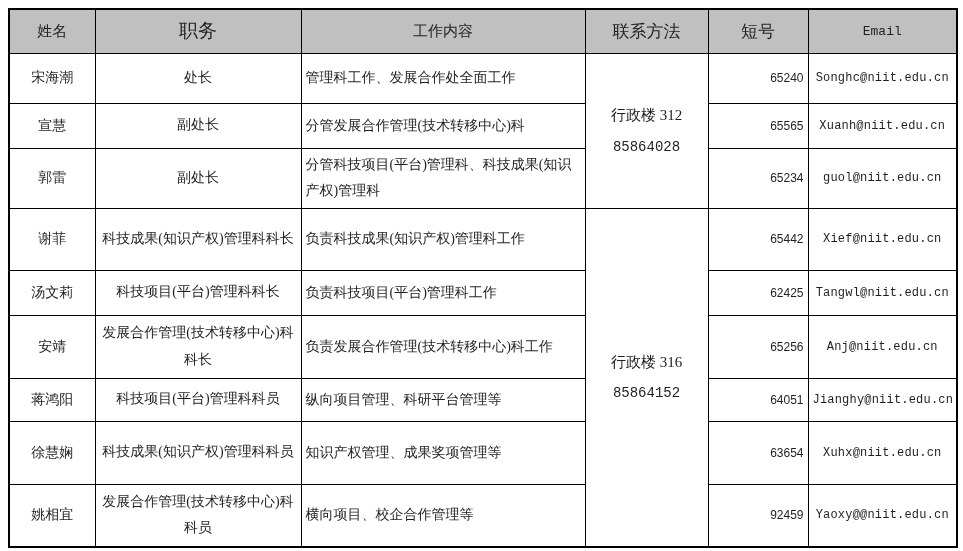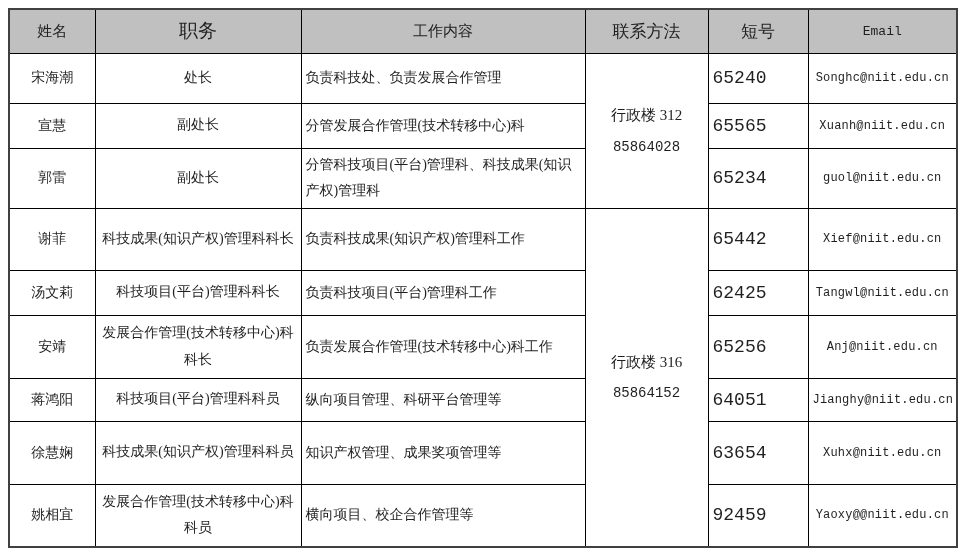--- a/index.html
+++ b/index.html
@@ -9,21 +9,21 @@
     background:#ffffff;
     font-family:"Liberation Serif","DejaVu Serif",serif;
     color:#1f1f1f;
     overflow:hidden;
   }
   table.staff{
     position:absolute;left:8px;top:8px;
     width:948px;
     border-collapse:collapse;
     table-layout:fixed;
-    border:2px solid #404040;
+    border:2px solid #000000;
   }
   table.staff th,table.staff td{
     border:1px solid #000;
     padding:2px 4px;
     overflow:hidden;
   }
   
   col.c-name{width:86px;}
   col.c-title{width:206px;}
   col.c-duty{width:284px;}
@@ -42,21 +42,21 @@
   th.h-duty{font-size:15px;}
   th.h-contact{font-size:17px;font-family:Liberation Mono, monospace;}
   th.h-short{font-size:17px;}
   th.h-email{font-size:13px;font-family:"Liberation Mono","DejaVu Sans Mono",monospace;}
   
   td.cell-name{font-size:14px;text-align:center;vertical-align:middle;}
   td.cell-title{font-size:14px;text-align:center;vertical-align:middle;line-height:1.9;}
   td.cell-duty{font-size:14px;text-align:left;vertical-align:middle;padding-left:9px;padding-right:5px;line-height:1.85;}
   td.cell-contact{font-size:15px;text-align:center;vertical-align:middle;line-height:2.15;margin-top:16px;}
   td.cell-contact .phone{font-family:"Liberation Mono","DejaVu Sans Mono",monospace;font-size:14px;}
-  td.cell-short{font-size:18px;text-align:left;vertical-align:middle;font-family:Liberation Mono, monospace;}
+  td.cell-short{font-size:12px;text-align:right;vertical-align:middle;font-family:Liberation Sans, sans-serif;}
   td.cell-email{font-size:12px;text-align:center;vertical-align:middle;font-family:"Liberation Mono","DejaVu Sans Mono",monospace;letter-spacing:0.2px;}
 </style>
 </head>
 <body>
 
 <div class="page">
   <table class="staff">
     <colgroup>
       <col class="c-name">
         <col class="c-title">
@@ -72,21 +72,21 @@
         <th class="h-duty">工作内容</th>
         <th class="h-contact">联系方法</th>
         <th class="h-short">短号</th>
         <th class="h-email">Email</th>
       </tr>
     </thead>
     <tbody>
       <tr style="height:50px;padding-left:12px;">
         <td class="cell-name">宋海潮</td>
         <td class="cell-title">处长</td>
-        <td class="cell-duty">负责科技处、负责发展合作管理</td>
+        <td class="cell-duty">管理科工作、发展合作处全面工作</td>
         <td class="cell-contact" rowspan="3">
           <div class="loc">行政楼 312</div>
           <div class="phone">85864028</div>
         </td>
         <td class="cell-short">65240</td>
         <td class="cell-email">Songhc@niit.edu.cn</td>
       </tr>
       <tr style="height:45px;">
         <td class="cell-name">宣慧</td>
         <td class="cell-title">副处长</td>

